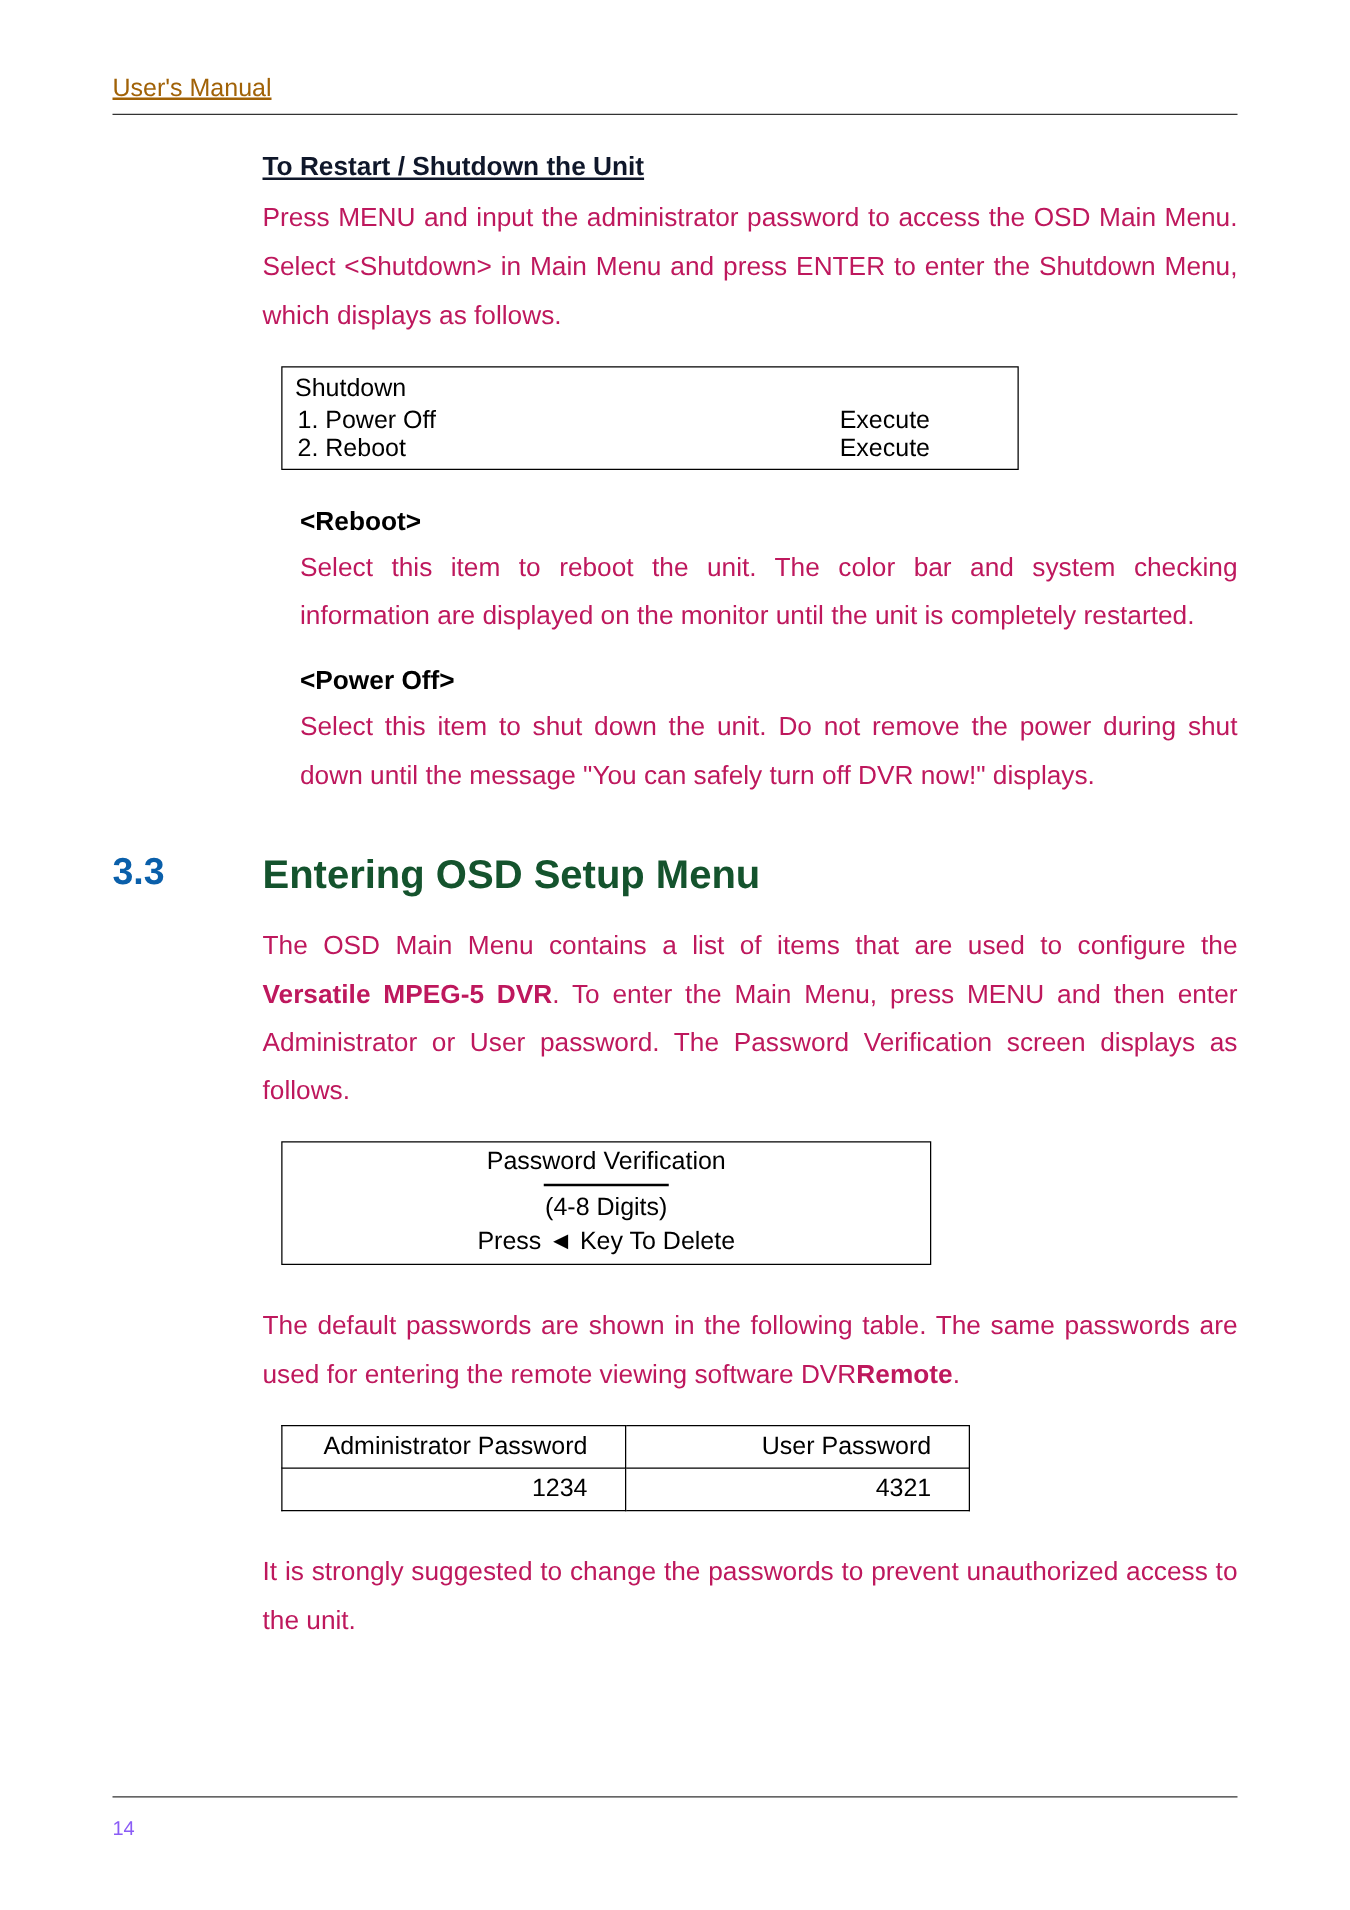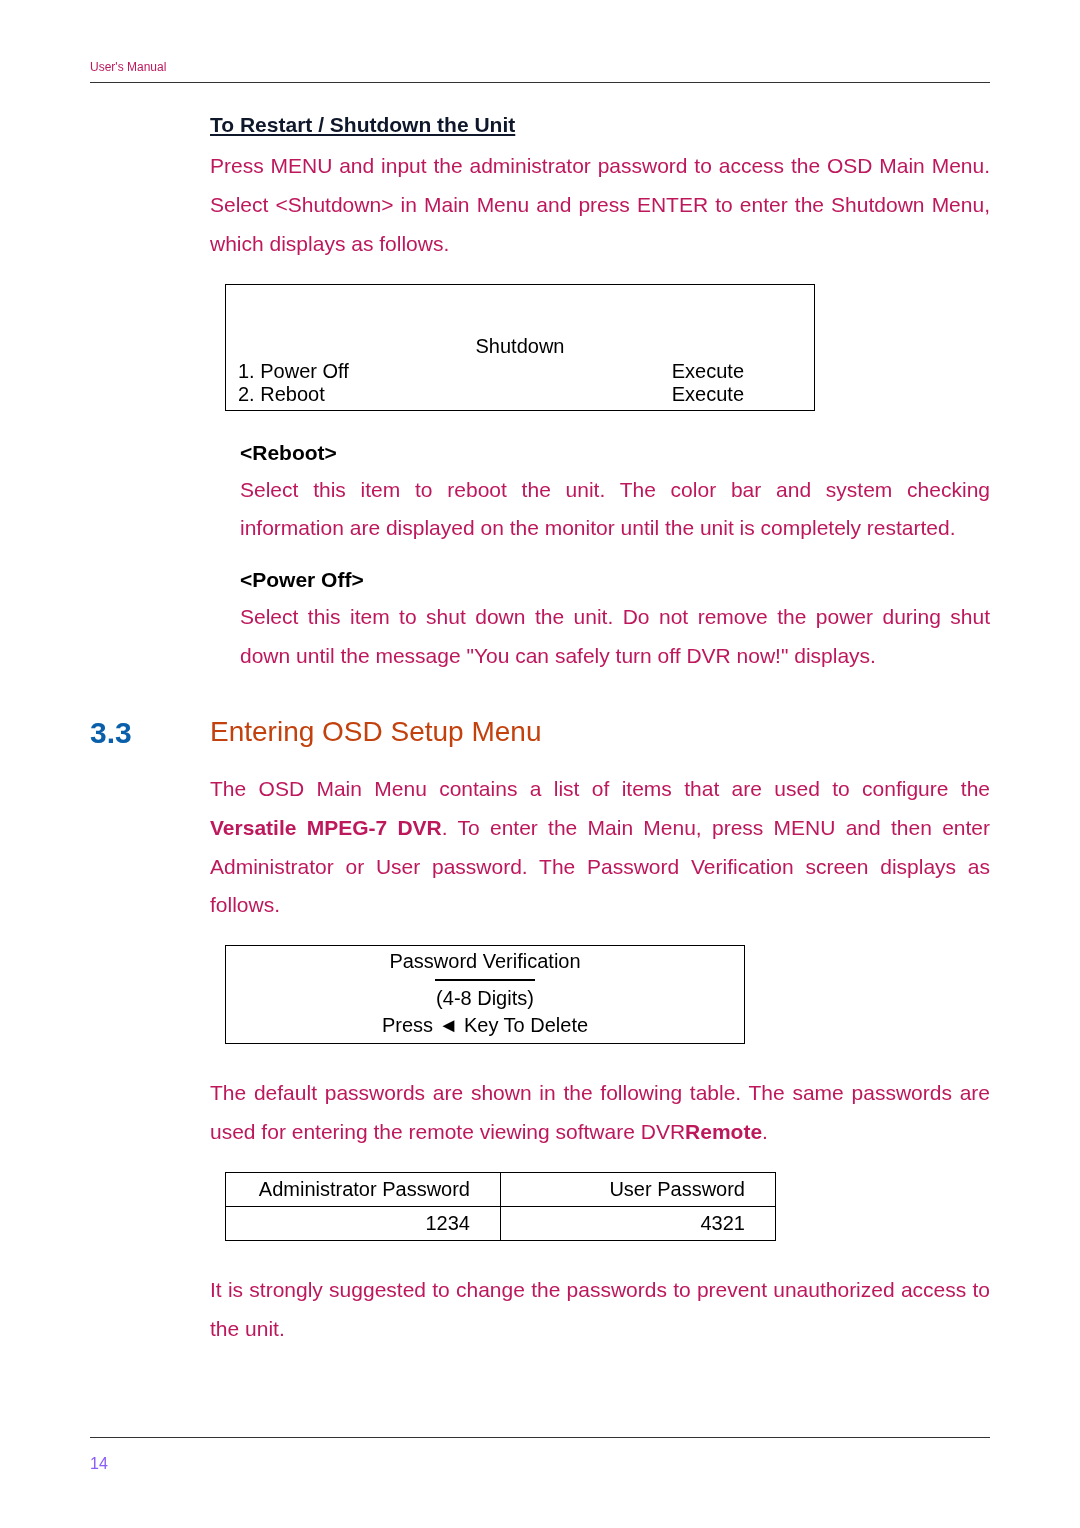--- a/index.html
+++ b/index.html
@@ -9,23 +9,24 @@
     }
     body {
       font-family: Arial, sans-serif;
       width: 1080px;
       height: 1528px;
       background: #fff;
       padding: 60px 90px;
       position: relative;
     }
     .header-label {
-      font-size: 12px;
-      color: #be185d;
+      font-size: 20px;
+      color: #a16207;
       margin-bottom: 8px;
+      text-decoration: underline;
     }
     .header-line {
       border-top: 1px solid #333;
       margin-bottom: 30px;
     }
     .content-area {
       margin-left: 120px;
       margin-right: 0;
     }
     .section-heading {
@@ -45,24 +46,22 @@
     .body-text-bold {
       font-weight: bold;
     }
     .shutdown-table {
       border: 1px solid #000;
       width: 590px;
       margin: 15px 0 30px 15px;
       padding: 4px 10px;
     }
     .shutdown-title {
-      text-align: center;
       font-size: 20px;
       padding: 2px 0;
-      margin-top: 44px;
     }
     .shutdown-row {
       display: flex;
       justify-content: space-between;
       font-size: 20px;
       padding: 0 60px 0 2px;
     }
     .sub-indent {
       margin-left: 30px;
     }
@@ -70,23 +69,23 @@
       font-weight: bold;
       font-size: 21px;
       margin-bottom: 6px;
     }
     .section-number {
       font-size: 30px;
       font-weight: bold;
       color: #0a5faa;
     }
     .section-title {
-      font-size: 28px;
-      font-weight: normal;
-      color: #c2410c;
+      font-size: 32px;
+      font-weight: bold;
+      color: #14532d;
     }
     .section-row {
       display: flex;
       margin-top: 40px;
       margin-bottom: 20px;
     }
     .section-num-col {
       width: 120px;
     }
     .pw-verif-box {
@@ -171,21 +170,21 @@
 
 <div class="section-row">
   <div class="section-num-col">
     <span class="section-number">3.3</span>
   </div>
   <span class="section-title">Entering OSD Setup Menu</span>
 </div>
 
 <div class="content-area">
   <div class="body-text">
-    <span>The OSD Main Menu contains a list of items that are used to configure the </span><span class="body-text-bold">Versatile MPEG-7 DVR</span><span>. To enter the Main Menu, press MENU and then enter Administrator or User password. The Password Verification screen displays as follows.</span>
+    <span>The OSD Main Menu contains a list of items that are used to configure the </span><span class="body-text-bold">Versatile MPEG-5 DVR</span><span>. To enter the Main Menu, press MENU and then enter Administrator or User password. The Password Verification screen displays as follows.</span>
   </div>
 
   <div class="pw-verif-box">
     <div class="pw-verif-title">Password Verification</div>
     <div class="pw-underline"></div>
     <div class="pw-line">(4-8 Digits)</div>
     <div class="pw-line">Press ◄ Key To Delete</div>
   </div>
 
   <div class="body-text">

